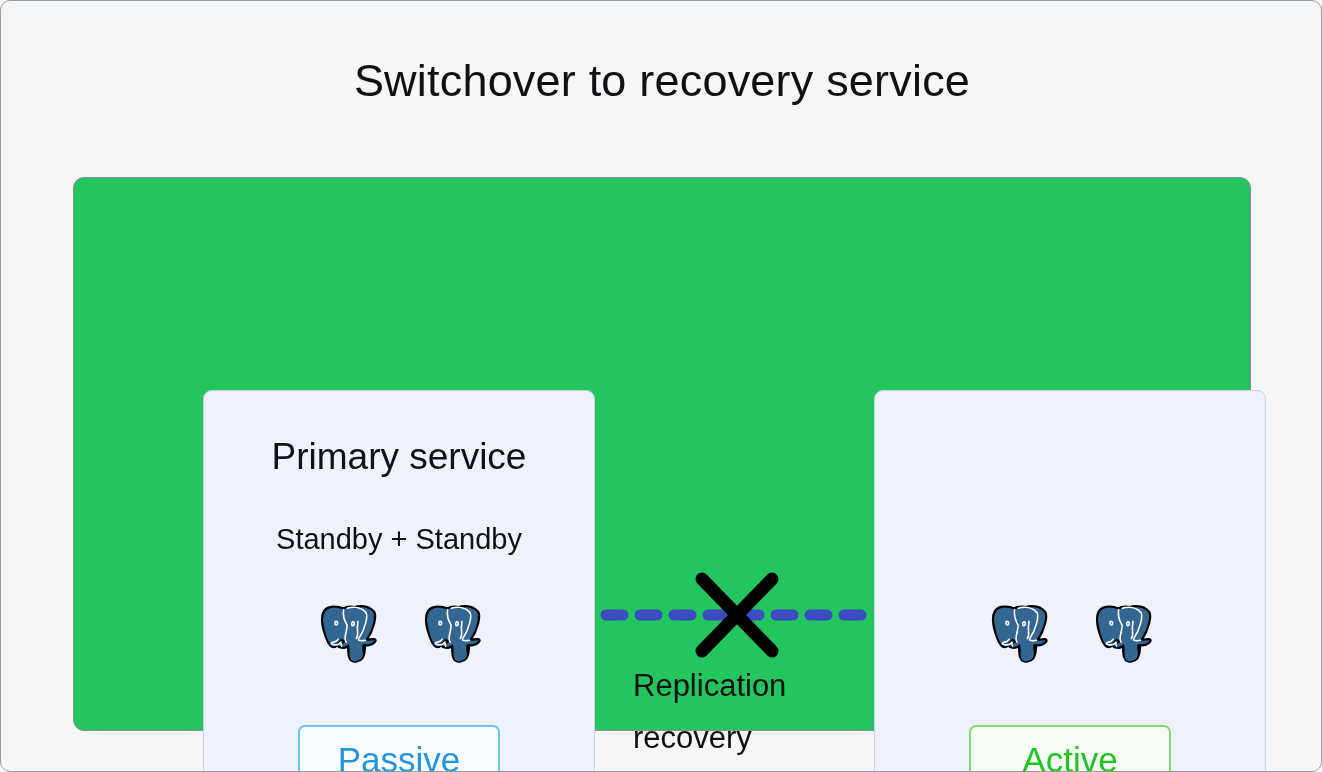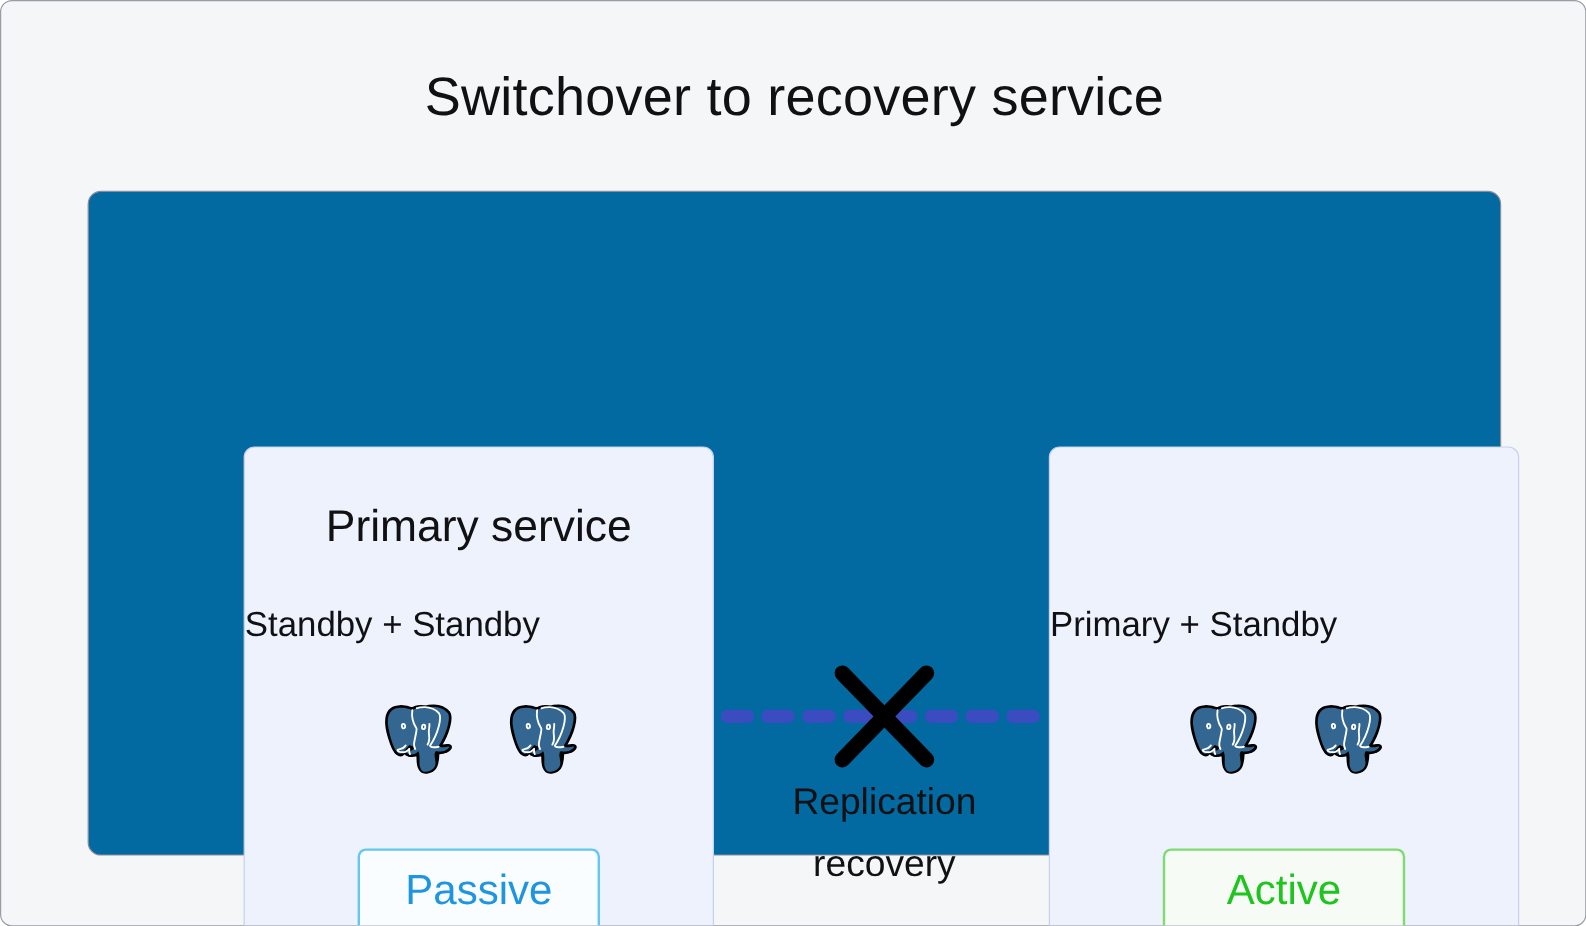--- a/index.html
+++ b/index.html
@@ -36,25 +36,25 @@
     color: #111114;
     letter-spacing: 0.2px;
     line-height: 64px;
     white-space: nowrap;
   }
 
   
   .panel {
     position: absolute;
     left: 72px;
-    top: 158px;
+    top: 176px;
     width: 1178px;
     height: 554px;
     box-sizing: border-box;
-    background: #0369a1;
+    background: #22c55e;
     border: 1.6px solid #8b8d98;
     border-radius: 11px;
   }
 
   
   .service-card {
     position: absolute;
     top: 212px;
     width: 392px;
     height: 446px;
@@ -76,21 +76,21 @@
     font-weight: 400;
     color: #111114;
     line-height: 48px;
     white-space: nowrap;
   }
   .card-subtitle {
     position: absolute;
     left: 0;
     top: 128px;
     width: 100%;
-    text-align: left;
+    text-align: center;
     font-size: 29px;
     font-weight: 400;
     color: #111114;
     line-height: 40px;
     white-space: nowrap;
   }
 
   
   .node-row {
     position: absolute;
@@ -152,25 +152,26 @@
     width: 282px;
     height: 92px;
     overflow: visible;
   }
 
   .replication-label {
     position: absolute;
     left: 522px;
     top: 482px;
     width: 282px;
-    text-align: center;
+    text-align: left;
     font-size: 31px;
     font-weight: 400;
     line-height: 52px;
     color: #111114;
+    padding-left: 37px;
   }
 </style>
 </head>
 <body>
 
 <div class="canvas">
 
   <div class="diagram-title">Switchover to recovery service</div>
 
   <div class="panel">
@@ -213,21 +214,20 @@
             <path d="M22.3 22.6c0.1 1.1-0.4 2-1.2 2.1-0.8 0.1-1.5-0.7-1.6-1.8-0.1-1.1 0.4-2 1.2-2.1 0.8-0.1 1.5 0.7 1.6 1.8z"></path>
             <path d="M43.2 20.9c0.2 2.3-0.4 3.8-0.5 6.2-0.2 3.5 1.6 7.6-1.1 11.6"></path>
           </g>
         </svg>
       </div>
 
       <div class="status-badge passive">Passive</div>
     </div>
 
     <div class="service-card right">
-      <div class="card-subtitle">Primary + Standby</div>
 
       <div class="node-row">
         <svg class="pg-node" viewBox="0 0 64 66">
           <g stroke="#000000" stroke-width="4.6" stroke-linecap="round" stroke-linejoin="round" fill="#336791">
             <path d="M47.6 47.9c0.4-3.3 0.3-3.8 2.8-3.3l0.6 0.1c1.9 0.1 4.4-0.3 5.8-1 3.1-1.4 4.9-3.8 1.9-3.2-6.9 1.4-7.4-0.9-7.4-0.9 7.3-10.8 10.3-24.6 7.7-27.9C52 3.4 40.6 7.3 40.4 7.4l-0.1 0c-1.4-0.3-2.9-0.4-4.6-0.5-3.1 0-5.4 0.8-7.2 2.1 0 0-22.1-9.1-21.1 11.5 0.2 4.4 6.3 33.1 13.5 24.4 2.6-3.2 5.2-5.9 5.2-5.9 1.3 0.8 2.8 1.3 4.3 1.1l0.1-0.1c0 0.4 0 0.8 0.1 1.2-1.8 2-1.3 2.4-5 3.1-3.7 0.8-1.5 2.1-0.1 2.5 1.7 0.4 5.6 1 8.2-2.7l-0.1 0.4c0.7 0.6 0.7 4.1 0.8 6.6 0.1 2.5 0.2 4.8 0.8 6.2 0.6 1.4 1.2 5 6.4 3.9 4.3-0.9 7.6-2.3 7.9-14.8"></path>
           </g>
           <g fill="#336791">
             <path d="M47.6 47.9c0.4-3.3 0.3-3.8 2.8-3.3l0.6 0.1c1.9 0.1 4.4-0.3 5.8-1 3.1-1.4 4.9-3.8 1.9-3.2-6.9 1.4-7.4-0.9-7.4-0.9 7.3-10.8 10.3-24.6 7.7-27.9C52 3.4 40.6 7.3 40.4 7.4l-0.1 0c-1.4-0.3-2.9-0.4-4.6-0.5-3.1 0-5.4 0.8-7.2 2.1 0 0-22.1-9.1-21.1 11.5 0.2 4.4 6.3 33.1 13.5 24.4 2.6-3.2 5.2-5.9 5.2-5.9 1.3 0.8 2.8 1.3 4.3 1.1l0.1-0.1c0 0.4 0 0.8 0.1 1.2-1.8 2-1.3 2.4-5 3.1-3.7 0.8-1.5 2.1-0.1 2.5 1.7 0.4 5.6 1 8.2-2.7l-0.1 0.4c0.7 0.6 1.2 3.9 1.1 6.9-0.1 3-0.1 5 0.5 6.6 0.6 1.6 1.2 5 6.4 3.9 4.3-0.9 6.6-3.3 6.9-7.3"></path>
           </g>
           <g fill="none" stroke="#ffffff" stroke-width="1.6" stroke-linecap="round" stroke-linejoin="round">

